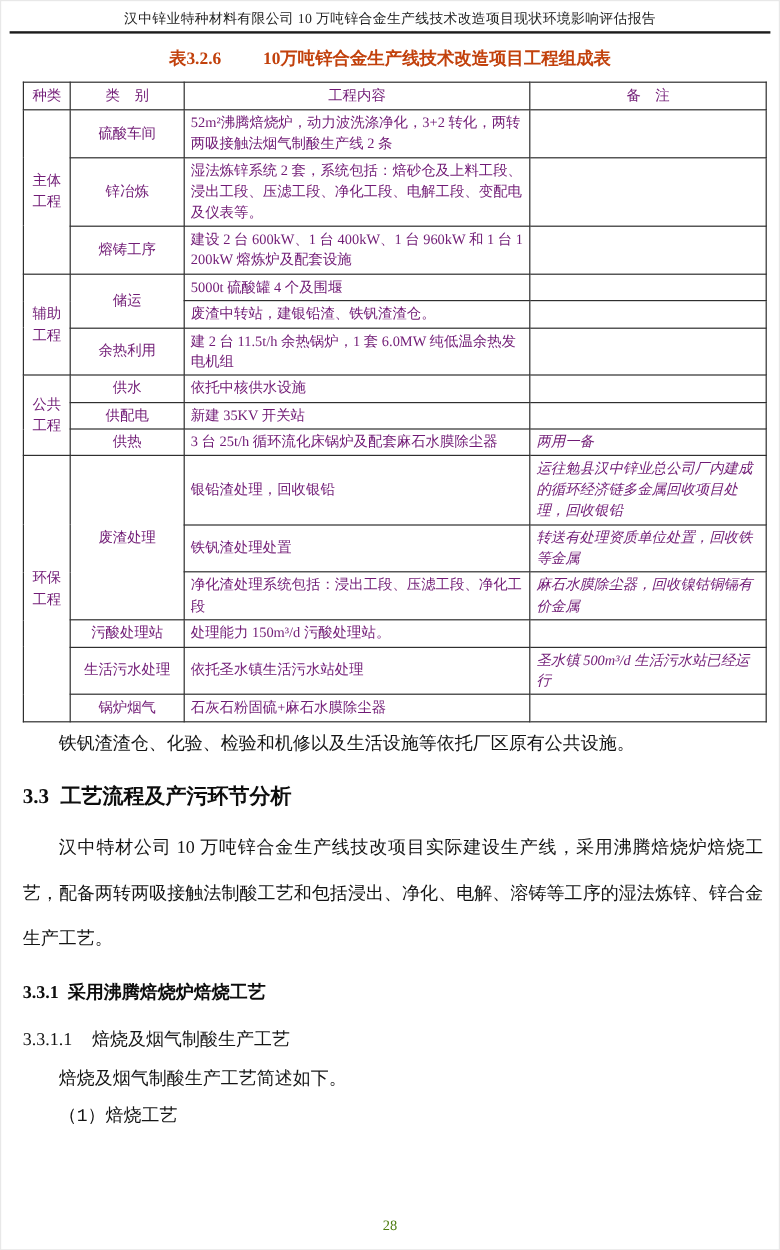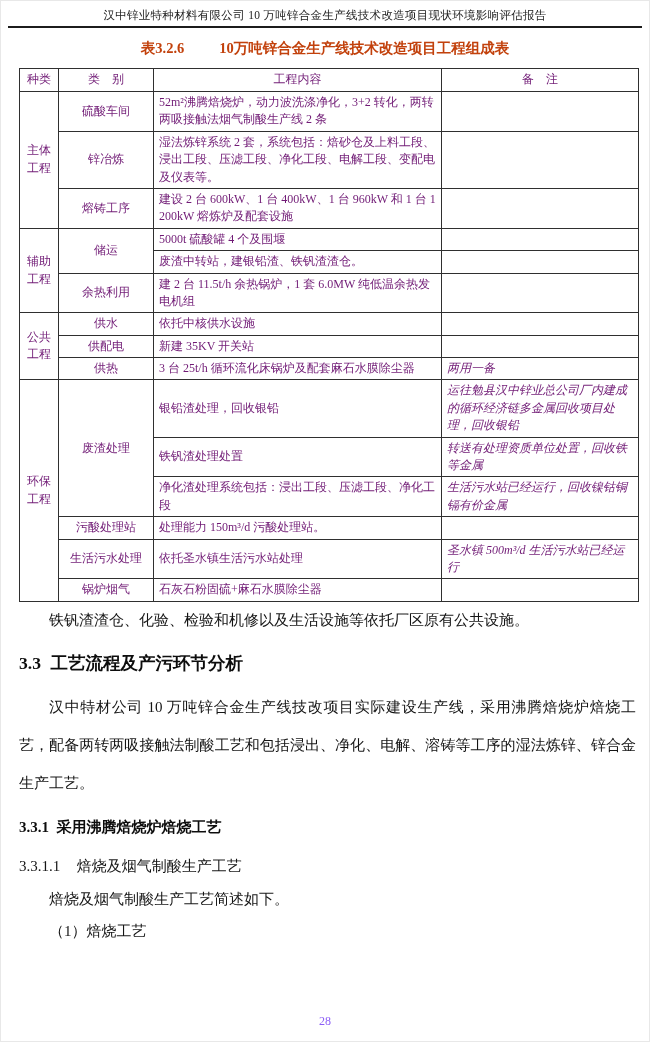--- a/index.html
+++ b/index.html
@@ -84,30 +84,30 @@
   .h-331 .hgap { display:inline-block; width:0.5em; }
 
   .h-3311 {
     margin:20px 0 0 18px;
     font-size:15px;
     font-weight:normal;
   }
   .h-3311 .hgap { display:inline-block; width:1.1em; }
 
   .line-intro { margin:13px 13px 0 18px; line-height:20px; }
-  .line-item  { margin:12px 13px 0 18px; line-height:20px; }
+  .line-item  { margin:12px 13px 0 18px; line-height:20px;font-family:Liberation Mono, monospace; }
   .item-para  { margin:7px 13px 0 18px; line-height:38px; }
 
   .page-footer {
     position:absolute;
     bottom:12px; left:0;
     width:100%;
     text-align:center;
     font-size:12px;
-    color:#8b5cf6;
+    color:#4d7c0f;
   }
 </style>
 </head>
 <body>
 
 <div class="page">
 
   <div class="doc-header">汉中锌业特种材料有限公司 10 万吨锌合金生产线技术改造项目现状环境影响评估报告</div>
 
   <div class="table-caption">
@@ -182,21 +182,21 @@
           <td class="c-sub" rowspan="3">废渣处理</td>
           <td class="c-content">银铅渣处理，回收银铅</td>
           <td class="c-note">运往勉县汉中锌业总公司厂内建成的循环经济链多金属回收项目处理，回收银铅</td>
         </tr>
         <tr>
           <td class="c-content">铁钒渣处理处置</td>
           <td class="c-note">转送有处理资质单位处置，回收铁等金属</td>
         </tr>
         <tr>
           <td class="c-content">净化渣处理系统包括：浸出工段、压滤工段、净化工段</td>
-          <td class="c-note">生活污水站已经运行，回收镍钴铜镉有价金属</td>
+          <td class="c-note">麻石水膜除尘器，回收镍钴铜镉有价金属</td>
         </tr>
         <tr>
           <td class="c-sub">污酸处理站</td>
           <td class="c-content">处理能力 150m³/d 污酸处理站。</td>
           <td class="c-note"></td>
         </tr>
         <tr>
           <td class="c-sub">生活污水处理</td>
           <td class="c-content">依托圣水镇生活污水站处理</td>
           <td class="c-note">圣水镇 500m³/d 生活污水站已经运行</td>

